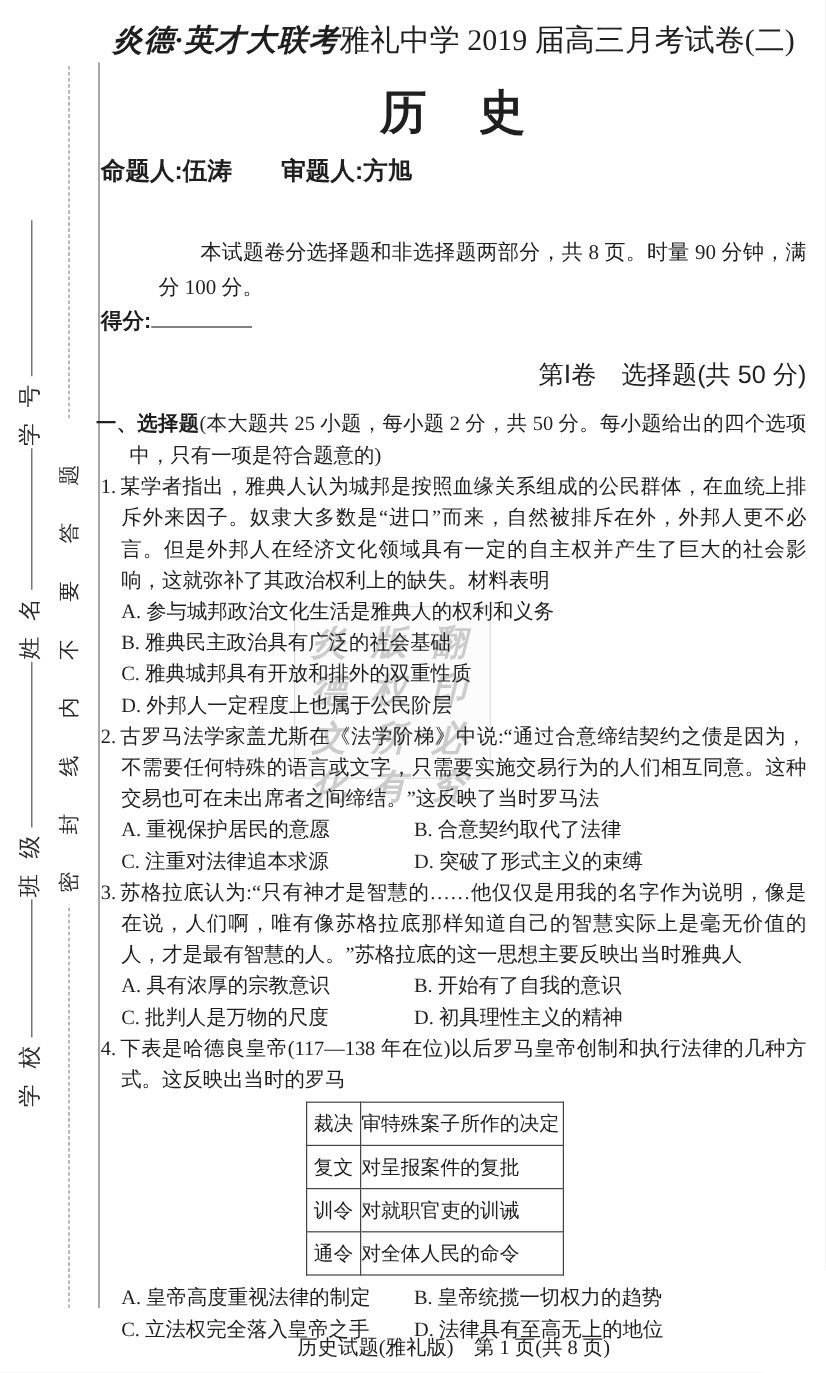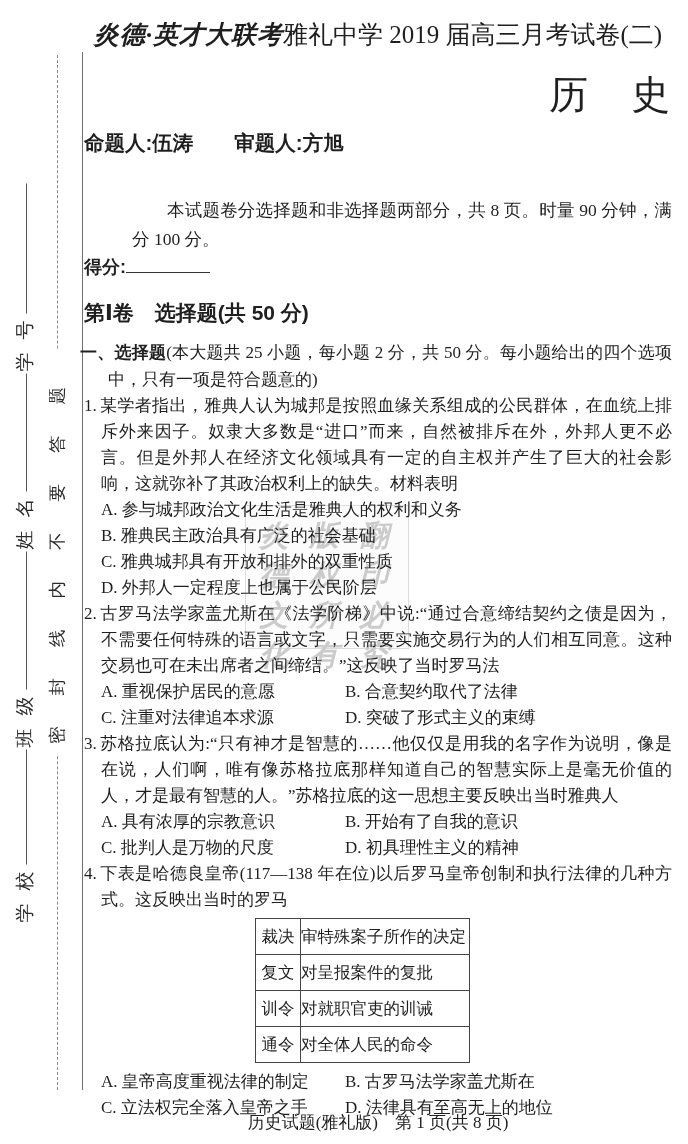--- a/index.html
+++ b/index.html
@@ -29,29 +29,29 @@
     position:absolute; left:245px; top:505px; width:164px; height:144px; z-index:0;
     border:1px solid #dcdcdc; background:rgba(246,246,246,.35);
     display:flex; flex-direction:row; justify-content:flex-end;
     padding:10px 6px; box-sizing:border-box; text-align:center;
   }
   .watermark div { font-size:29px; font-weight:bold; letter-spacing:6px; color:#cbcbcb; font-style:italic; }
   
   .content { position:absolute; left:84px; right:16px; top:14px; z-index:1; }
   .title { text-align:center; font-size:25px; line-height:42px; white-space:nowrap; }
   .title .series { font-weight:bold; font-style:italic; letter-spacing:1px;text-align:right; }
-  .subject { margin-top:16px; text-align:right; font-size:39px; font-weight:normal; line-height:46px;
+  .subject { margin-top:16px; text-align:center; font-size:39px; font-weight:bold; line-height:46px;
              font-family:"Liberation Sans","DejaVu Sans",sans-serif; letter-spacing:2px; }
   .examiners { margin-top:10px; text-align:left; font-size:20.5px; font-weight:bold; line-height:30px;
                font-family:"Liberation Sans","DejaVu Sans",sans-serif; }
   .intro { margin:38px 0 0 0; font-size:17.5px; line-height:29px; text-indent:2em; text-align:justify;padding-left:48px; }
   .score-row { line-height:27px; text-align:left; margin-right:85px; font-size:18px; }
   .score-label { font-weight:bold; font-family:"Liberation Sans","DejaVu Sans",sans-serif; }
   .score-blank { display:inline-block; width:84px; height:15px; border-bottom:1.2px solid #333; }
-  .section-title { margin-top:16px; text-align:left; font-size:21px; font-weight:bold; line-height:31px;
+  .section-title { margin-top:16px; text-align:right; font-size:21px; font-weight:normal; line-height:31px;
                    font-family:"Liberation Sans","DejaVu Sans",sans-serif; }
   .instructions { margin:11px 0 0 0; font-size:17px; line-height:27px; padding-left:24px; text-indent:-28px; text-align:justify; }
   .instructions b { font-family:"Liberation Sans","DejaVu Sans",sans-serif; }
   .question { font-size:17px; line-height:26px; }
   .stem { margin:0; padding-left:17px; text-indent:-17px; text-align:justify; }
   .qnum { margin-right:3px; }
   .opts1 { margin-left:17px; }
   .opts2 { margin-left:17px; display:grid; grid-template-columns:244px 1fr; }
   .tablewrap { margin:5px 0 6px 171px; }
   table.law { border-collapse:collapse; border:1.5px solid #333; font-size:16.5px; }
@@ -143,21 +143,21 @@
             </tr>
             <tr>
               <td class="t-term">通令</td>
               <td class="t-desc">对全体人民的命令</td>
             </tr>
           </tbody>
         </table>
       </div>
       <div class="opts2">
         <div>A. 皇帝高度重视法律的制定</div>
-        <div>B. 古罗马法学家盖尤斯在</div>
+        <div>B. 皇帝统揽一切权力的趋势</div>
         <div>C. 立法权完全落入皇帝之手</div>
         <div>D. 法律具有至高无上的地位</div>
       </div>
     </div>
 
   </div>
 
   <div class="footer">历史试题(雅礼版)　第 1 页(共 8 页)</div>
 
 </div>

